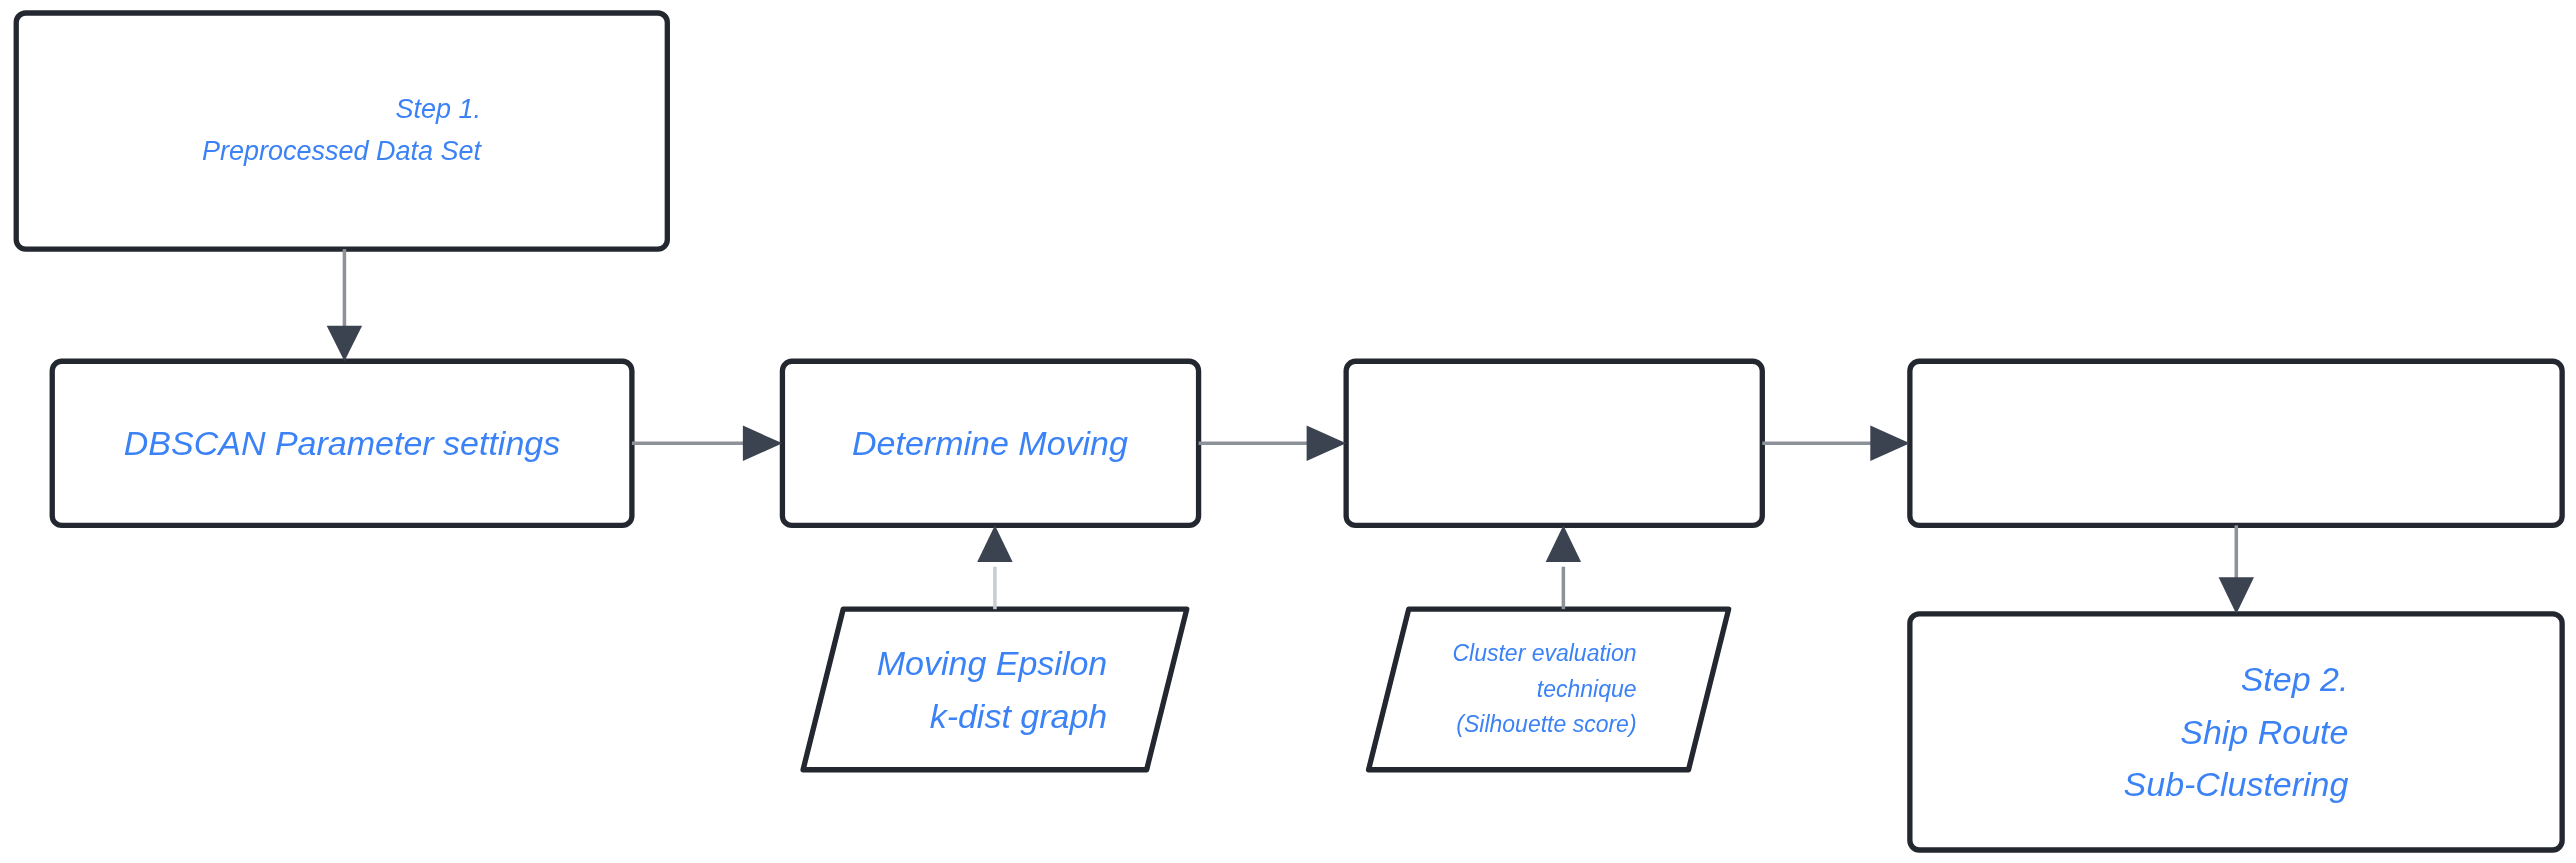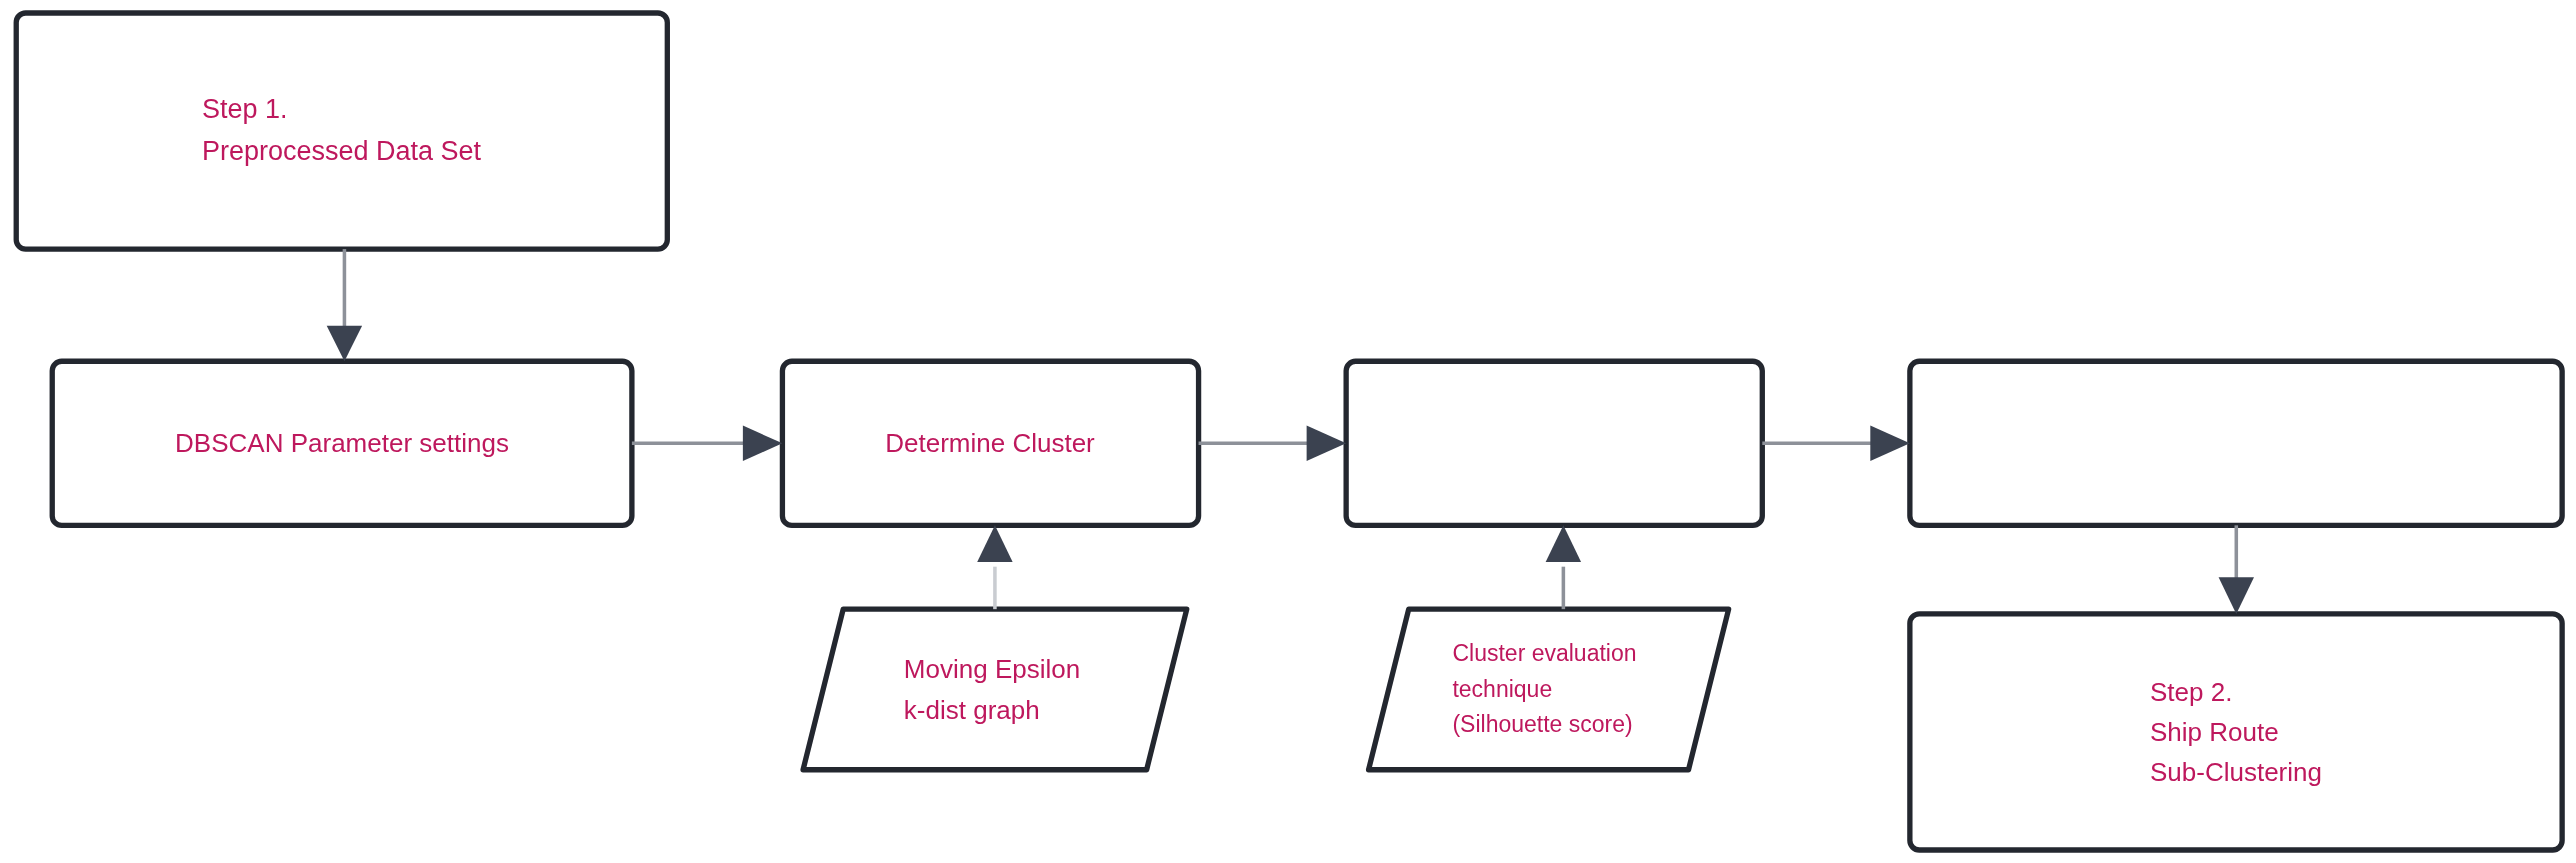--- a/index.html
+++ b/index.html
@@ -23,29 +23,30 @@
     left: 0;
     top: 0;
     width: 2576px;
     height: 863px;
   }
   .node-label {
     position: absolute;
     display: flex;
     align-items: center;
     justify-content: center;
-    text-align: left;
-    color: #be185d;
+    text-align: right;
+    color: #3b82f6;
     font-family: "Liberation Sans", sans-serif;
     line-height: 1.55;
     white-space: pre-line;
     pointer-events: none;
+    font-style: italic;
   }
   .lbl-lg { font-size: 27px; }
-  .lbl-md { font-size: 26px; }
+  .lbl-md { font-size: 34px; }
   .lbl-sm { font-size: 23px; }
 </style>
 </head>
 <body>
 
 <div id="canvas">
 
   <svg id="flow-svg" viewBox="0 0 4363 1462" xmlns="http://www.w3.org/2000/svg">
 
     <rect x="27" y="22" width="1103" height="400" rx="16" ry="16" fill="#ffffff" stroke="#23272f" stroke-width="9"></rect>
@@ -99,21 +100,21 @@
       <polygon points="2648,890 2618,952 2678,952" fill="#3b4250"></polygon>
     </g>
 
   </svg>
 
   <div class="node-label lbl-lg" style="left:16px; top:13px; width:651px; height:236px;">Step 1.
 Preprocessed Data Set</div>
 
   <div class="node-label lbl-md" style="left:52px; top:361px; width:580px; height:164px;">DBSCAN Parameter settings</div>
 
-  <div class="node-label lbl-md" style="left:782px; top:361px; width:416px; height:164px;">Determine Cluster</div>
+  <div class="node-label lbl-md" style="left:782px; top:361px; width:416px; height:164px;">Determine Moving</div>
 
 
 
   <div class="node-label lbl-md" style="left:1910px; top:614px; width:652px; height:236px;">Step 2.
 Ship Route
 Sub-Clustering</div>
 
   <div class="node-label lbl-md" style="left:815px; top:609px; width:354px; height:161px;">Moving Epsilon
 k-dist graph</div>
 

